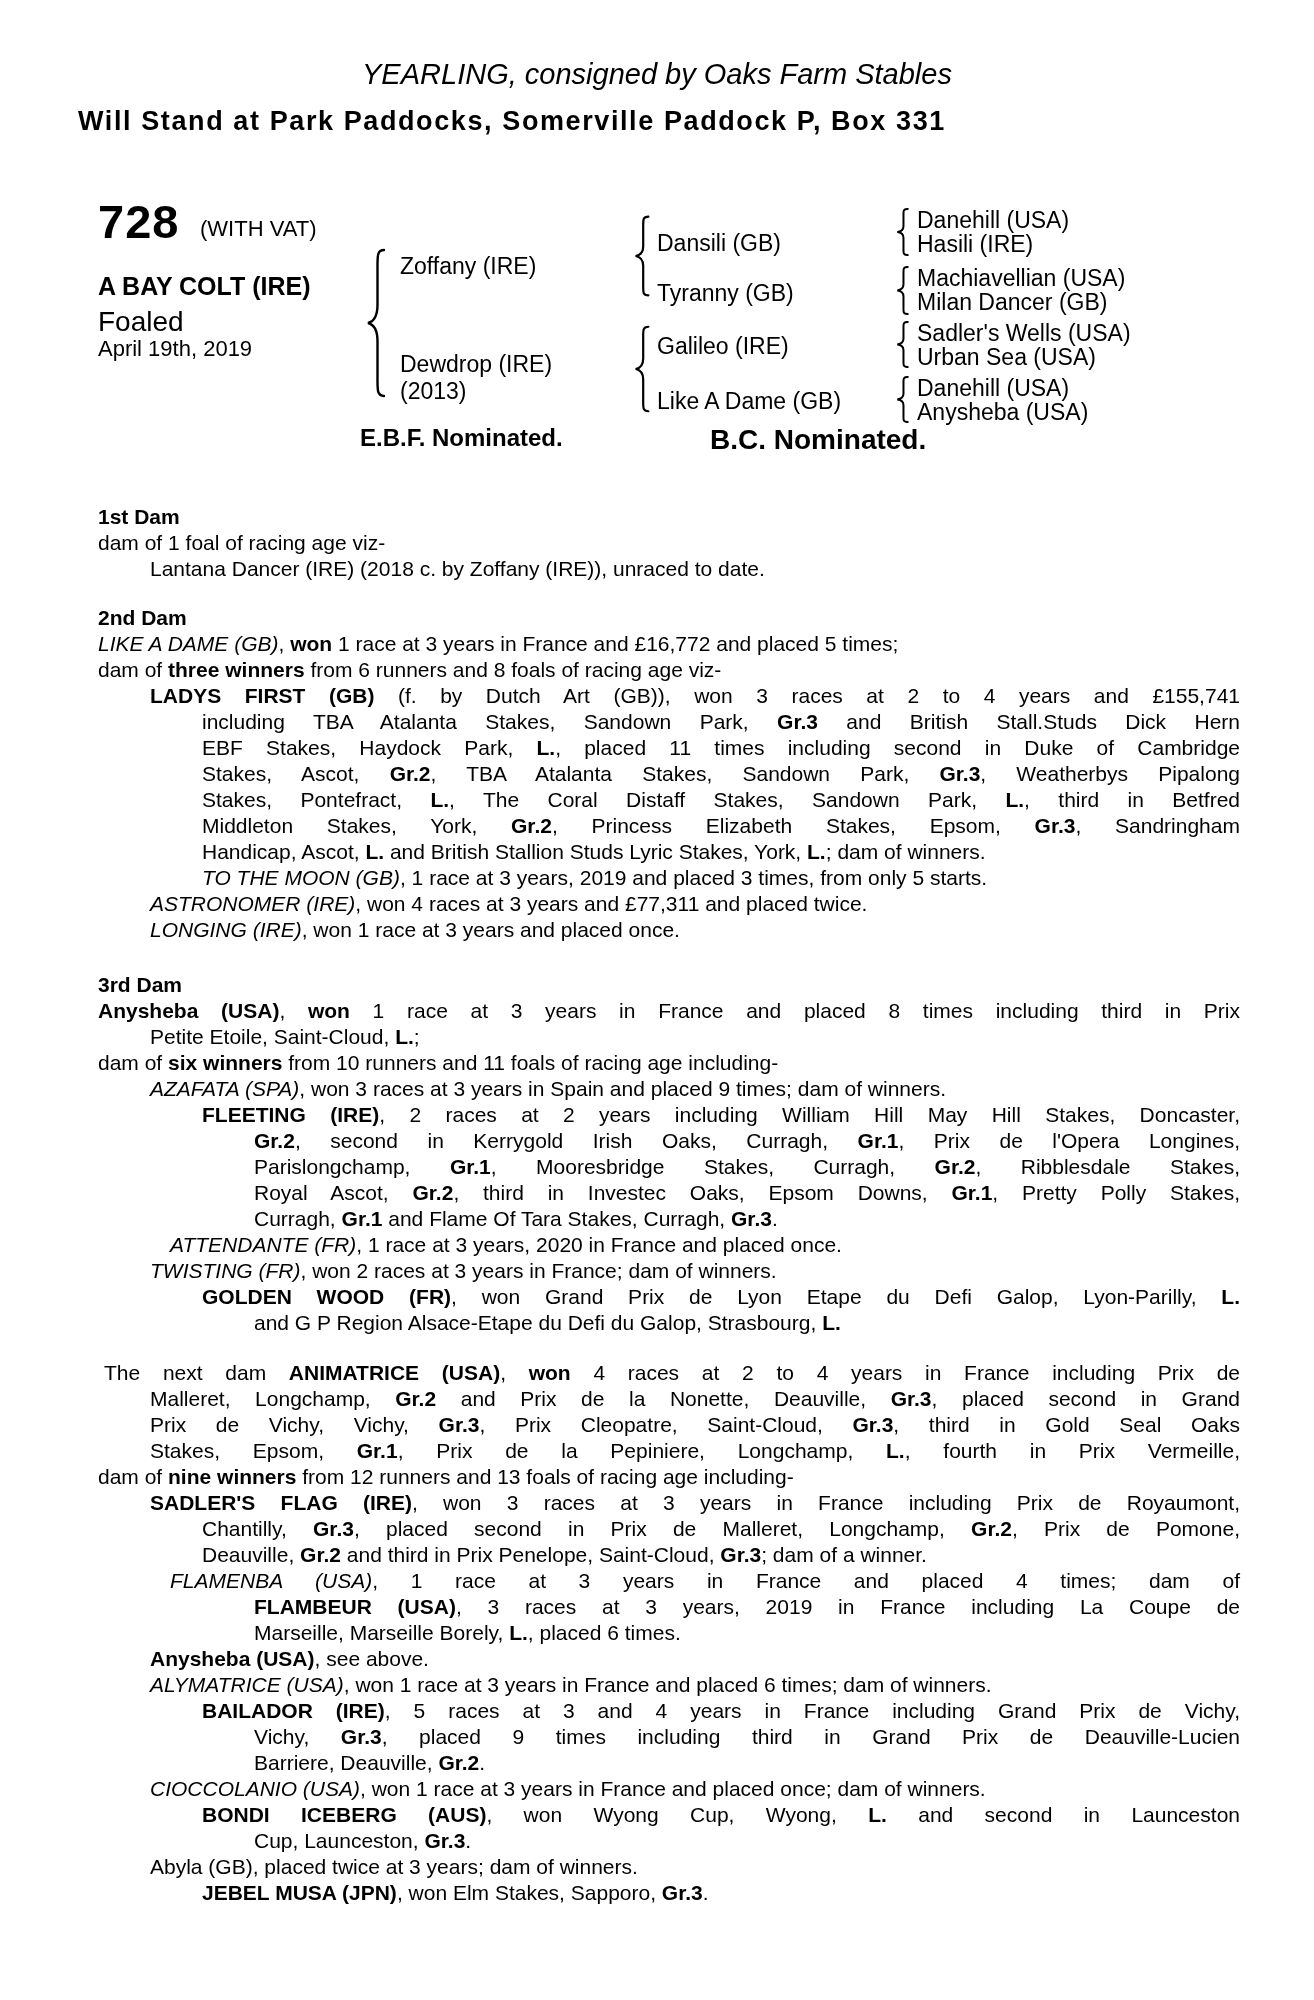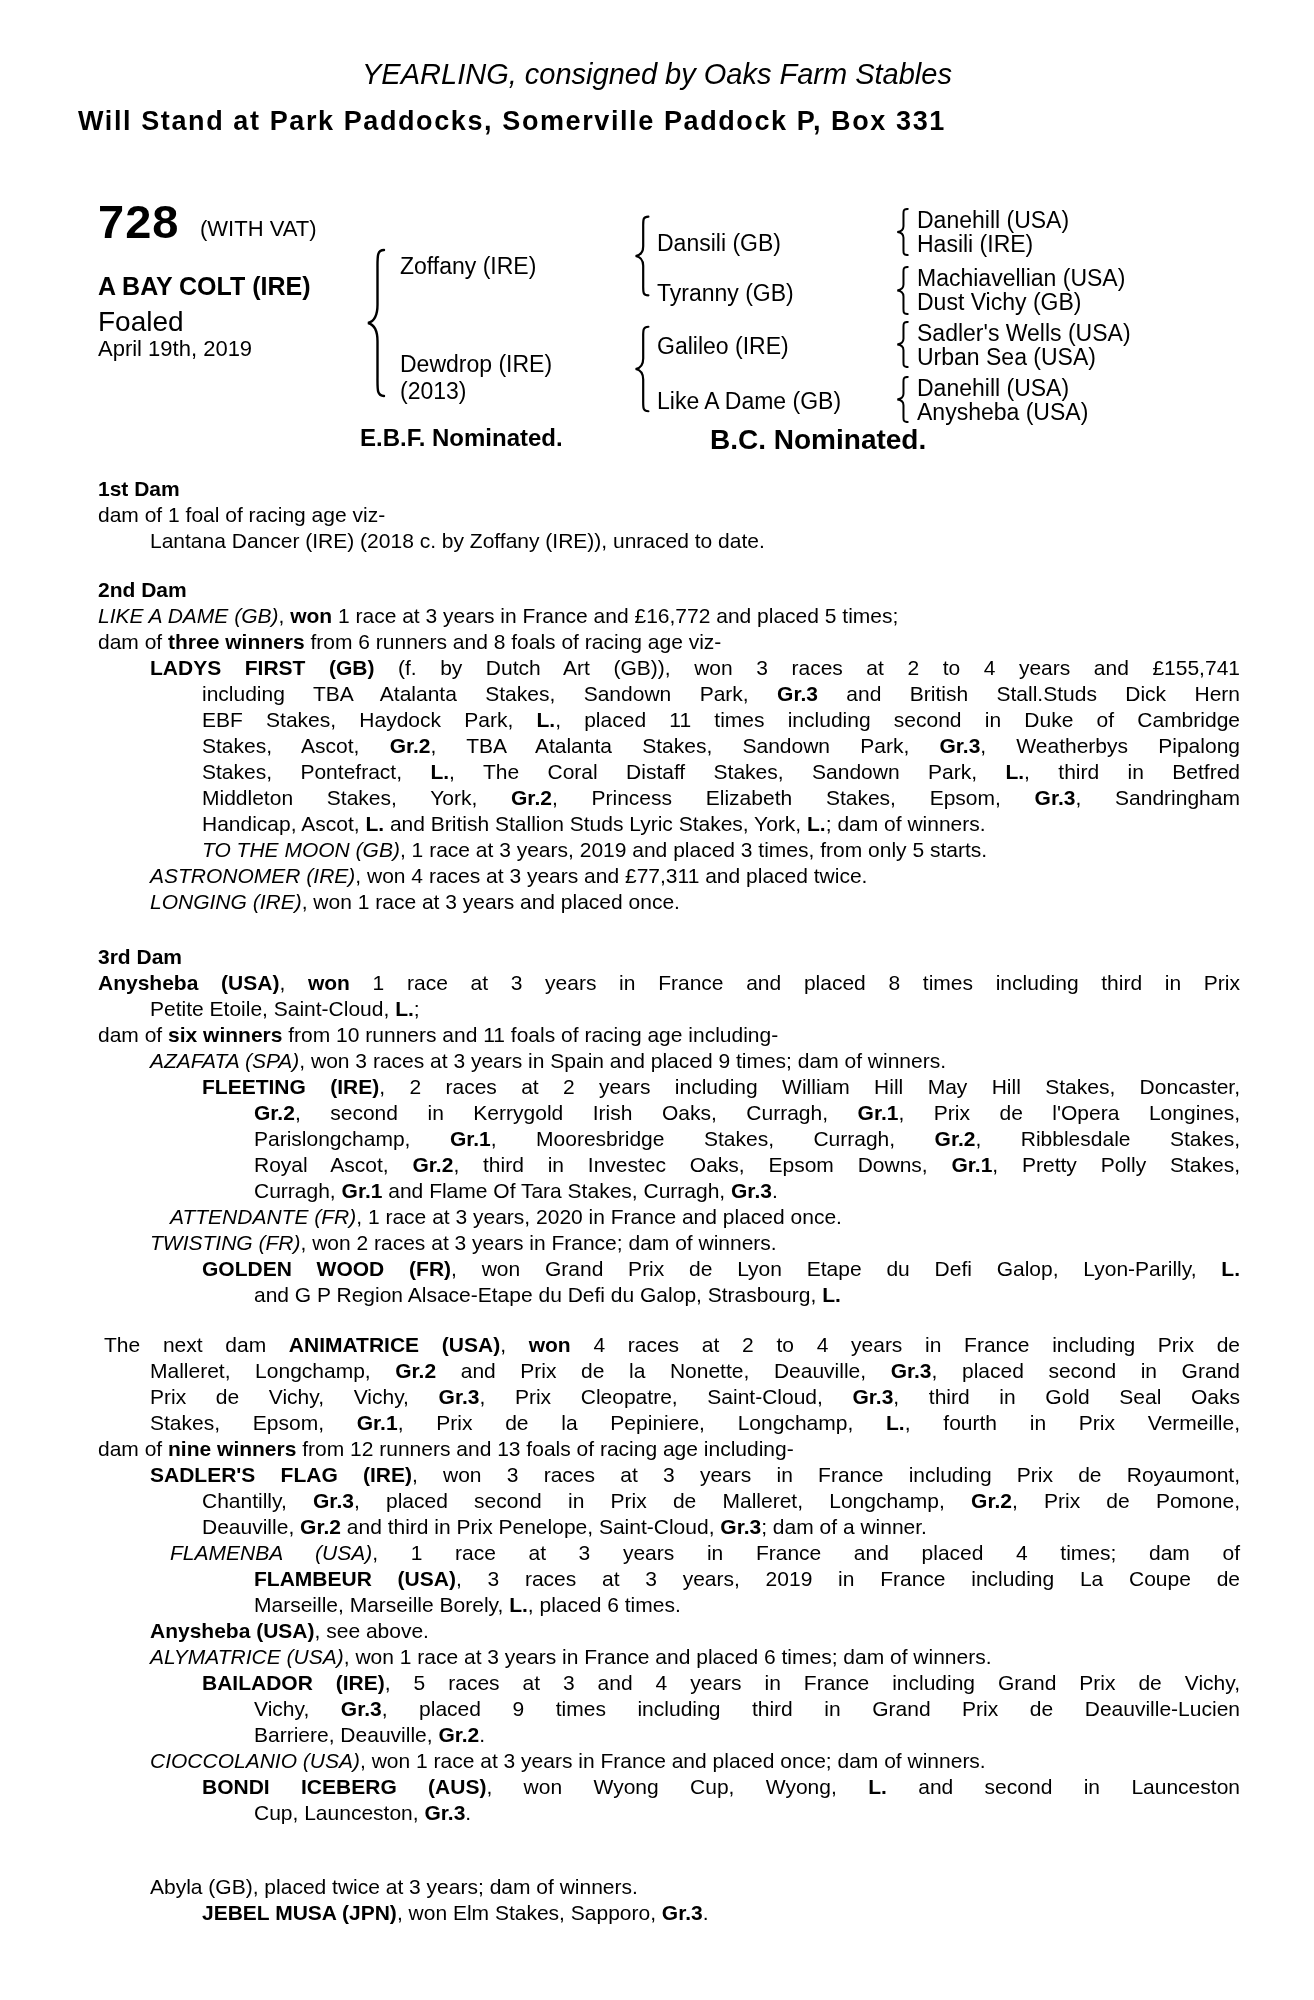--- a/index.html
+++ b/index.html
@@ -90,37 +90,37 @@
   <div class="abs gen" style="left:657px;top:280px;">Tyranny (GB)</div>
   <div class="abs gen" style="left:657px;top:333px;">Galileo (IRE)</div>
   <div class="abs gen" style="left:657px;top:388px;">Like A Dame (GB)</div>
 
   <div class="abs gen gen2" style="left:917px;top:208px;">
     <div>Danehill (USA)</div>
     <div>Hasili (IRE)</div>
   </div>
   <div class="abs gen gen2" style="left:917px;top:266px;">
     <div>Machiavellian (USA)</div>
-    <div>Dust Vichy (GB)</div>
+    <div>Milan Dancer (GB)</div>
   </div>
   <div class="abs gen gen2" style="left:917px;top:321px;">
     <div>Sadler's Wells (USA)</div>
     <div>Urban Sea (USA)</div>
   </div>
   <div class="abs gen gen2" style="left:917px;top:376px;">
     <div>Danehill (USA)</div>
     <div>Anysheba (USA)</div>
   </div>
 
   <div class="abs ebf">E.B.F. Nominated.</div>
   <div class="abs bc">B.C. Nominated.</div>
 
   <div class="bodytext">
       <div>
-        <div class="line head" style="padding-left: 0px;"><span class="b">1st Dam</span></div>
+        <div class="line head" style="padding-left: 0px; margin-top: 28px;"><span class="b">1st Dam</span></div>
         <div class="line" style="padding-left: 0px;"><span>dam of 1 foal of racing age viz-</span></div>
         <div class="line" style="padding-left: 52px;"><span>Lantana Dancer (IRE) (2018 c. by Zoffany (IRE)), unraced to date.</span></div>
       </div>
       <div style="margin-top: 23px;">
         <div class="line head" style="padding-left: 0px;"><span class="b">2nd Dam</span></div>
         <div class="line" style="padding-left: 0px;"><span class="i">LIKE A DAME (GB)</span><span>, </span><span class="b">won</span><span> 1 race at 3 years in France and £16,772 and placed 5 times;</span></div>
         <div class="line" style="padding-left: 0px;"><span>dam of </span><span class="b">three winners</span><span> from 6 runners and 8 foals of racing age viz-</span></div>
         <div class="line j" style="padding-left: 52px;"><span class="b">LADYS FIRST (GB)</span><span> (f. by Dutch Art (GB)), won 3 races at 2 to 4 years and £155,741</span></div>
         <div class="line j" style="padding-left: 104px;"><span>including TBA Atalanta Stakes, Sandown Park, </span><span class="b">Gr.3</span><span> and British Stall.Studs Dick Hern</span></div>
         <div class="line j" style="padding-left: 104px;"><span>EBF Stakes, Haydock Park, </span><span class="b">L.</span><span>, placed 11 times including second in Duke of Cambridge</span></div>
@@ -161,18 +161,18 @@
         <div class="line j" style="padding-left: 156px;"><span class="b">FLAMBEUR (USA)</span><span>, 3 races at 3 years, 2019 in France including La Coupe de</span></div>
         <div class="line" style="padding-left: 156px;"><span>Marseille, Marseille Borely, </span><span class="b">L.</span><span>, placed 6 times.</span></div>
         <div class="line" style="padding-left: 52px;"><span class="b">Anysheba (USA)</span><span>, see above.</span></div>
         <div class="line" style="padding-left: 52px;"><span class="i">ALYMATRICE (USA)</span><span>, won 1 race at 3 years in France and placed 6 times; dam of winners.</span></div>
         <div class="line j" style="padding-left: 104px;"><span class="b">BAILADOR (IRE)</span><span>, 5 races at 3 and 4 years in France including Grand Prix de Vichy,</span></div>
         <div class="line j" style="padding-left: 156px;"><span>Vichy, </span><span class="b">Gr.3</span><span>, placed 9 times including third in Grand Prix de Deauville-Lucien</span></div>
         <div class="line" style="padding-left: 156px;"><span>Barriere, Deauville, </span><span class="b">Gr.2</span><span>.</span></div>
         <div class="line" style="padding-left: 52px;"><span class="i">CIOCCOLANIO (USA)</span><span>, won 1 race at 3 years in France and placed once; dam of winners.</span></div>
         <div class="line j" style="padding-left: 104px;"><span class="b">BONDI ICEBERG (AUS)</span><span>, won Wyong Cup, Wyong, </span><span class="b">L.</span><span> and second in Launceston</span></div>
         <div class="line" style="padding-left: 156px;"><span>Cup, Launceston, </span><span class="b">Gr.3</span><span>.</span></div>
-        <div class="line" style="padding-left: 52px; margin-top: 48px;"><span>Abyla (GB), placed twice at 3 years; dam of winners.</span></div>
+        <div class="line" style="padding-left: 52px;"><span>Abyla (GB), placed twice at 3 years; dam of winners.</span></div>
         <div class="line" style="padding-left: 104px;"><span class="b">JEBEL MUSA (JPN)</span><span>, won Elm Stakes, Sapporo, </span><span class="b">Gr.3</span><span>.</span></div>
       </div>
     </div>
 
 </div>
 
 </body></html>

